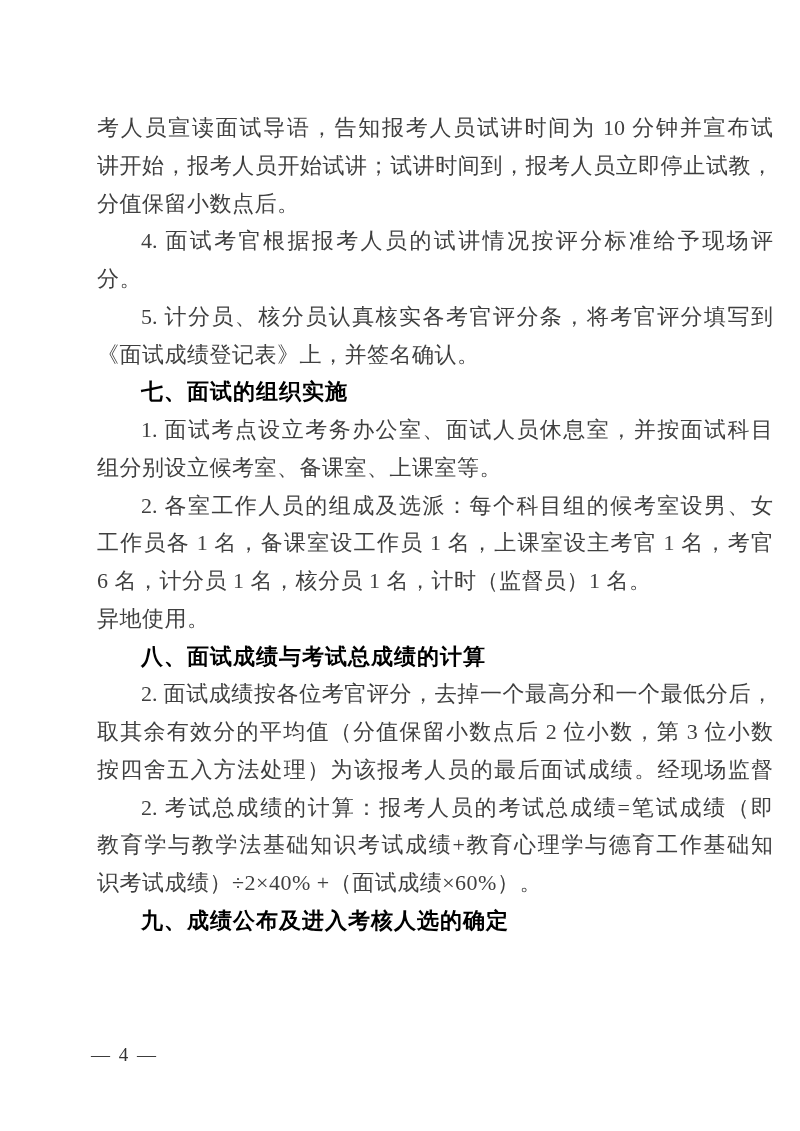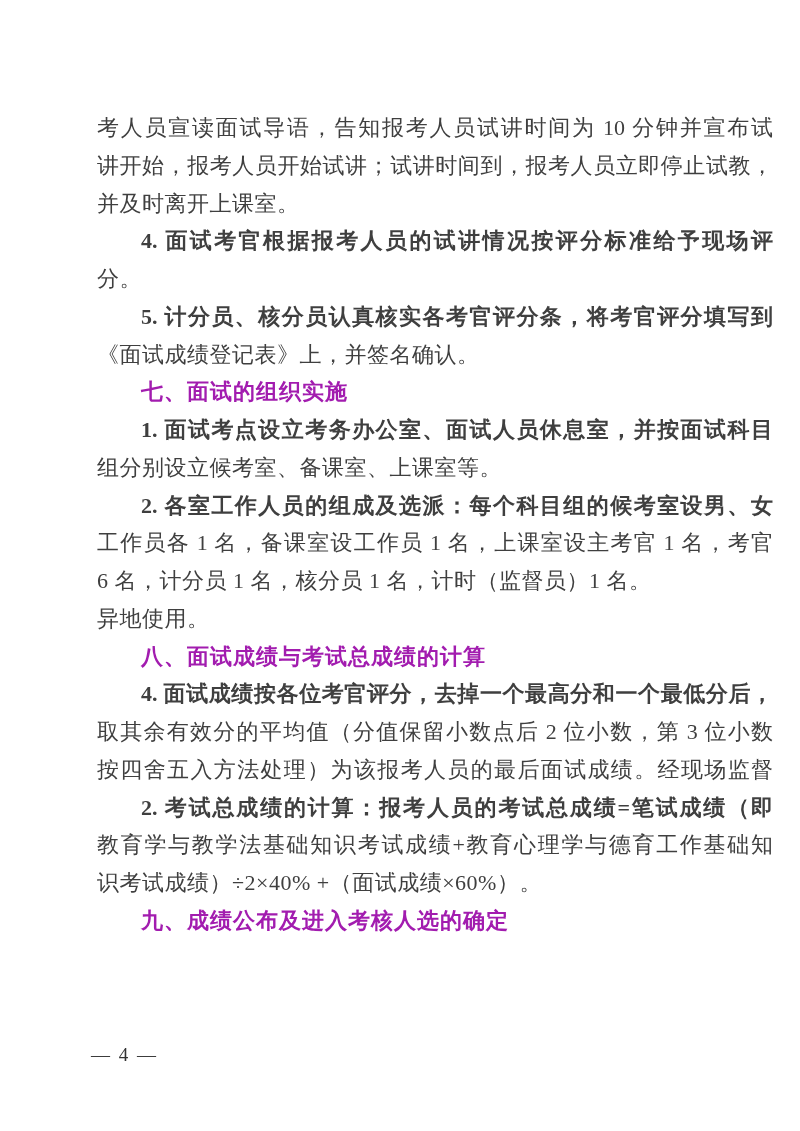--- a/index.html
+++ b/index.html
@@ -25,59 +25,59 @@
     line-height: 37.75px;
     white-space: nowrap;
     letter-spacing: 0.5px;
   }
   .line.j {
     white-space: normal;
     text-align: justify;
     text-align-last: justify;
     letter-spacing: 0;
   }
-  .line.ind { padding-left: 44px; font-weight: bold; }
+  .line.ind { padding-left: 44px; }
   .line.h {
     font-family: "Liberation Sans", "DejaVu Sans", sans-serif;
     font-weight: 700;
-    color: #a21caf;
+    color: #000000;
     letter-spacing: 1px;
   }
   .line.sub { color: #3a3a3a; letter-spacing: 2px; }
   .page-number {
     position: absolute;
     left: 91px;
     top: 1044px;
     font-size: 19px;
     color: #333333;
     letter-spacing: 2px;
     font-family: "Liberation Serif", "DejaVu Serif", serif;
   }
 </style>
 </head>
 <body>
 
 <div class="page">
   <div class="text-block">
     <div class="line j">考人员宣读面试导语，告知报考人员试讲时间为 10 分钟并宣布试</div>
     <div class="line j">讲开始，报考人员开始试讲；试讲时间到，报考人员立即停止试教，</div>
-    <div class="line">并及时离开上课室。</div>
+    <div class="line">分值保留小数点后。</div>
     <div class="line j ind">4. 面试考官根据报考人员的试讲情况按评分标准给予现场评</div>
     <div class="line">分。</div>
     <div class="line j ind">5. 计分员、核分员认真核实各考官评分条，将考官评分填写到</div>
     <div class="line">《面试成绩登记表》上，并签名确认。</div>
     <div class="line h ind">七、面试的组织实施</div>
     <div class="line j ind">1. 面试考点设立考务办公室、面试人员休息室，并按面试科目</div>
     <div class="line">组分别设立候考室、备课室、上课室等。</div>
     <div class="line j ind">2. 各室工作人员的组成及选派：每个科目组的候考室设男、女</div>
     <div class="line j">工作员各 1 名，备课室设工作员 1 名，上课室设主考官 1 名，考官</div>
     <div class="line">6 名，计分员 1 名，核分员 1 名，计时（监督员）1 名。</div>
     <div class="line">异地使用。</div>
     <div class="line h ind">八、面试成绩与考试总成绩的计算</div>
-    <div class="line j ind">4. 面试成绩按各位考官评分，去掉一个最高分和一个最低分后，</div>
+    <div class="line j ind">2. 面试成绩按各位考官评分，去掉一个最高分和一个最低分后，</div>
     <div class="line j">取其余有效分的平均值（分值保留小数点后 2 位小数，第 3 位小数</div>
     <div class="line j">按四舍五入方法处理）为该报考人员的最后面试成绩。经现场监督</div>
     <div class="line j ind">2. 考试总成绩的计算：报考人员的考试总成绩=笔试成绩（即</div>
     <div class="line j">教育学与教学法基础知识考试成绩+教育心理学与德育工作基础知</div>
     <div class="line">识考试成绩）÷2×40% +（面试成绩×60%）。</div>
     <div class="line h ind">九、成绩公布及进入考核人选的确定</div>
   </div>
   <div class="page-number">— 4 —</div>
 </div>
 

